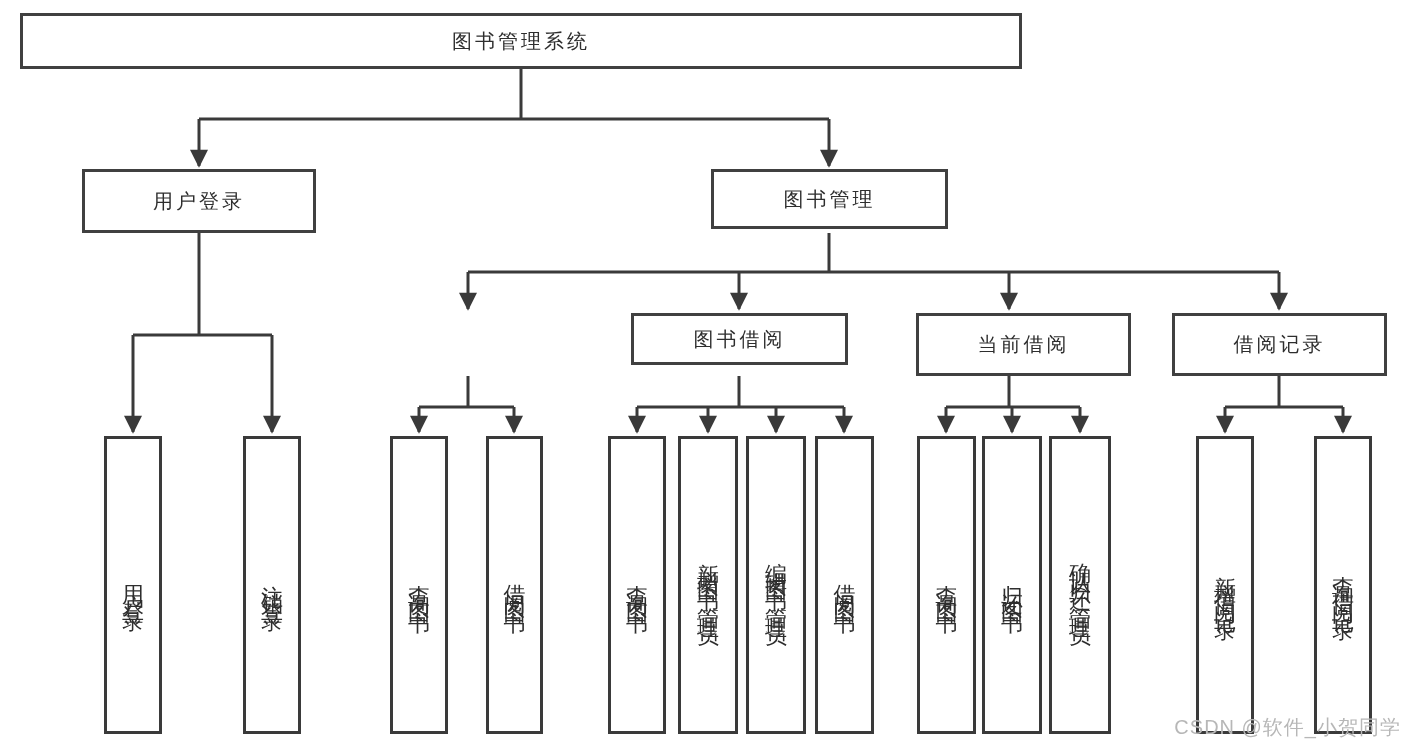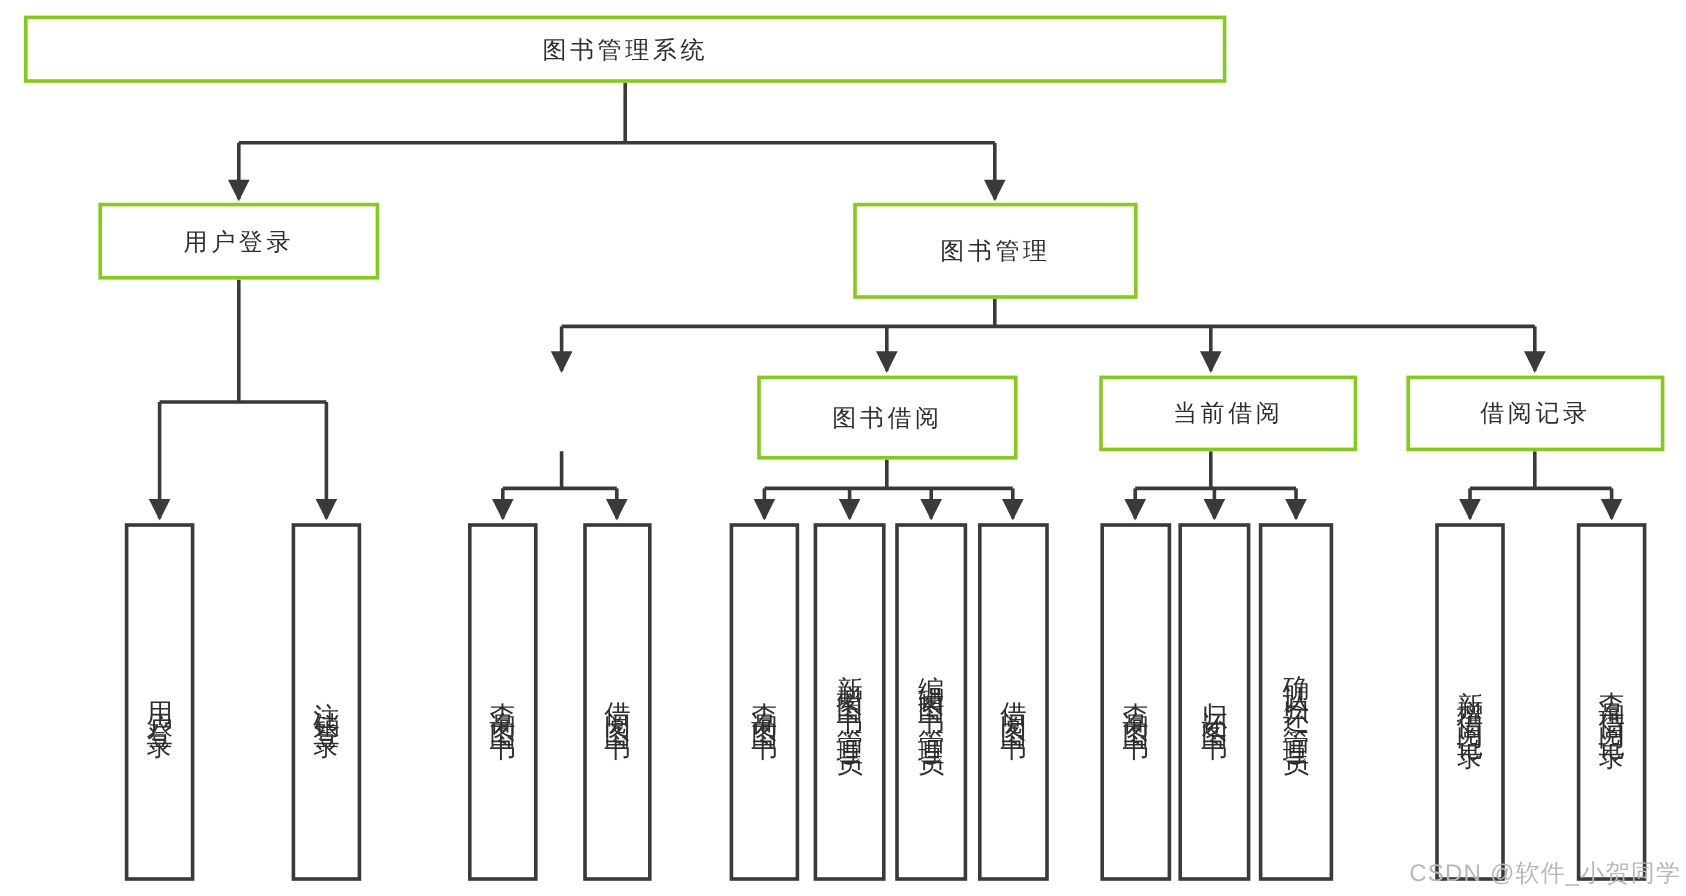--- a/index.html
+++ b/index.html
@@ -17,21 +17,21 @@
   }
   #connectors {
     position: absolute;
     left: 0;
     top: 0;
     z-index: 1;
   }
   .hbox {
     position: absolute;
     box-sizing: border-box;
-    border: 3px solid #84cc16;
+    border: 3px solid #404040;
     background: #ffffff;
     display: flex;
     align-items: center;
     justify-content: center;
     font-size: 20px;
     letter-spacing: 3px;
     color: #2e2e2e;
     z-index: 2;
     white-space: nowrap;
   }
@@ -110,23 +110,23 @@
 
       <path d="M1279 376 V407 M1225 407 H1343"></path>
       <path d="M1225 407 V432" marker-end="url(#arrow)"></path>
       <path d="M1343 407 V432" marker-end="url(#arrow)"></path>
     </g>
   </svg>
 
   <div class="hbox" style="left:20px; top:13px; width:1002px; height:56px;">图书管理系统</div>
 
   <div class="hbox" style="left:82px; top:169px; width:234px; height:64px;">用户登录</div>
-  <div class="hbox" style="left:711px; top:169px; width:237px; height:80px;">图书管理</div>
+  <div class="hbox" style="left:711px; top:169px; width:237px; height:60px;">图书管理</div>
 
-  <div class="hbox" style="left:631px; top:313px; width:217px; height:70px;">图书借阅</div>
+  <div class="hbox" style="left:631px; top:313px; width:217px; height:52px;">图书借阅</div>
   <div class="hbox" style="left:902px; top:313px; width:215px; height:63px;margin-left:14px;">当前借阅</div>
   <div class="hbox" style="left:1172px; top:313px; width:215px; height:63px;">借阅记录</div>
 
   <div class="vbox" style="left:104px; top:436px; width:58px; height:298px;">
     <span class="vtext">用户登录</span>
   </div>
   <div class="vbox" style="left:243px; top:436px; width:58px; height:298px;">
     <span class="vtext">注销登录</span>
   </div>
 

